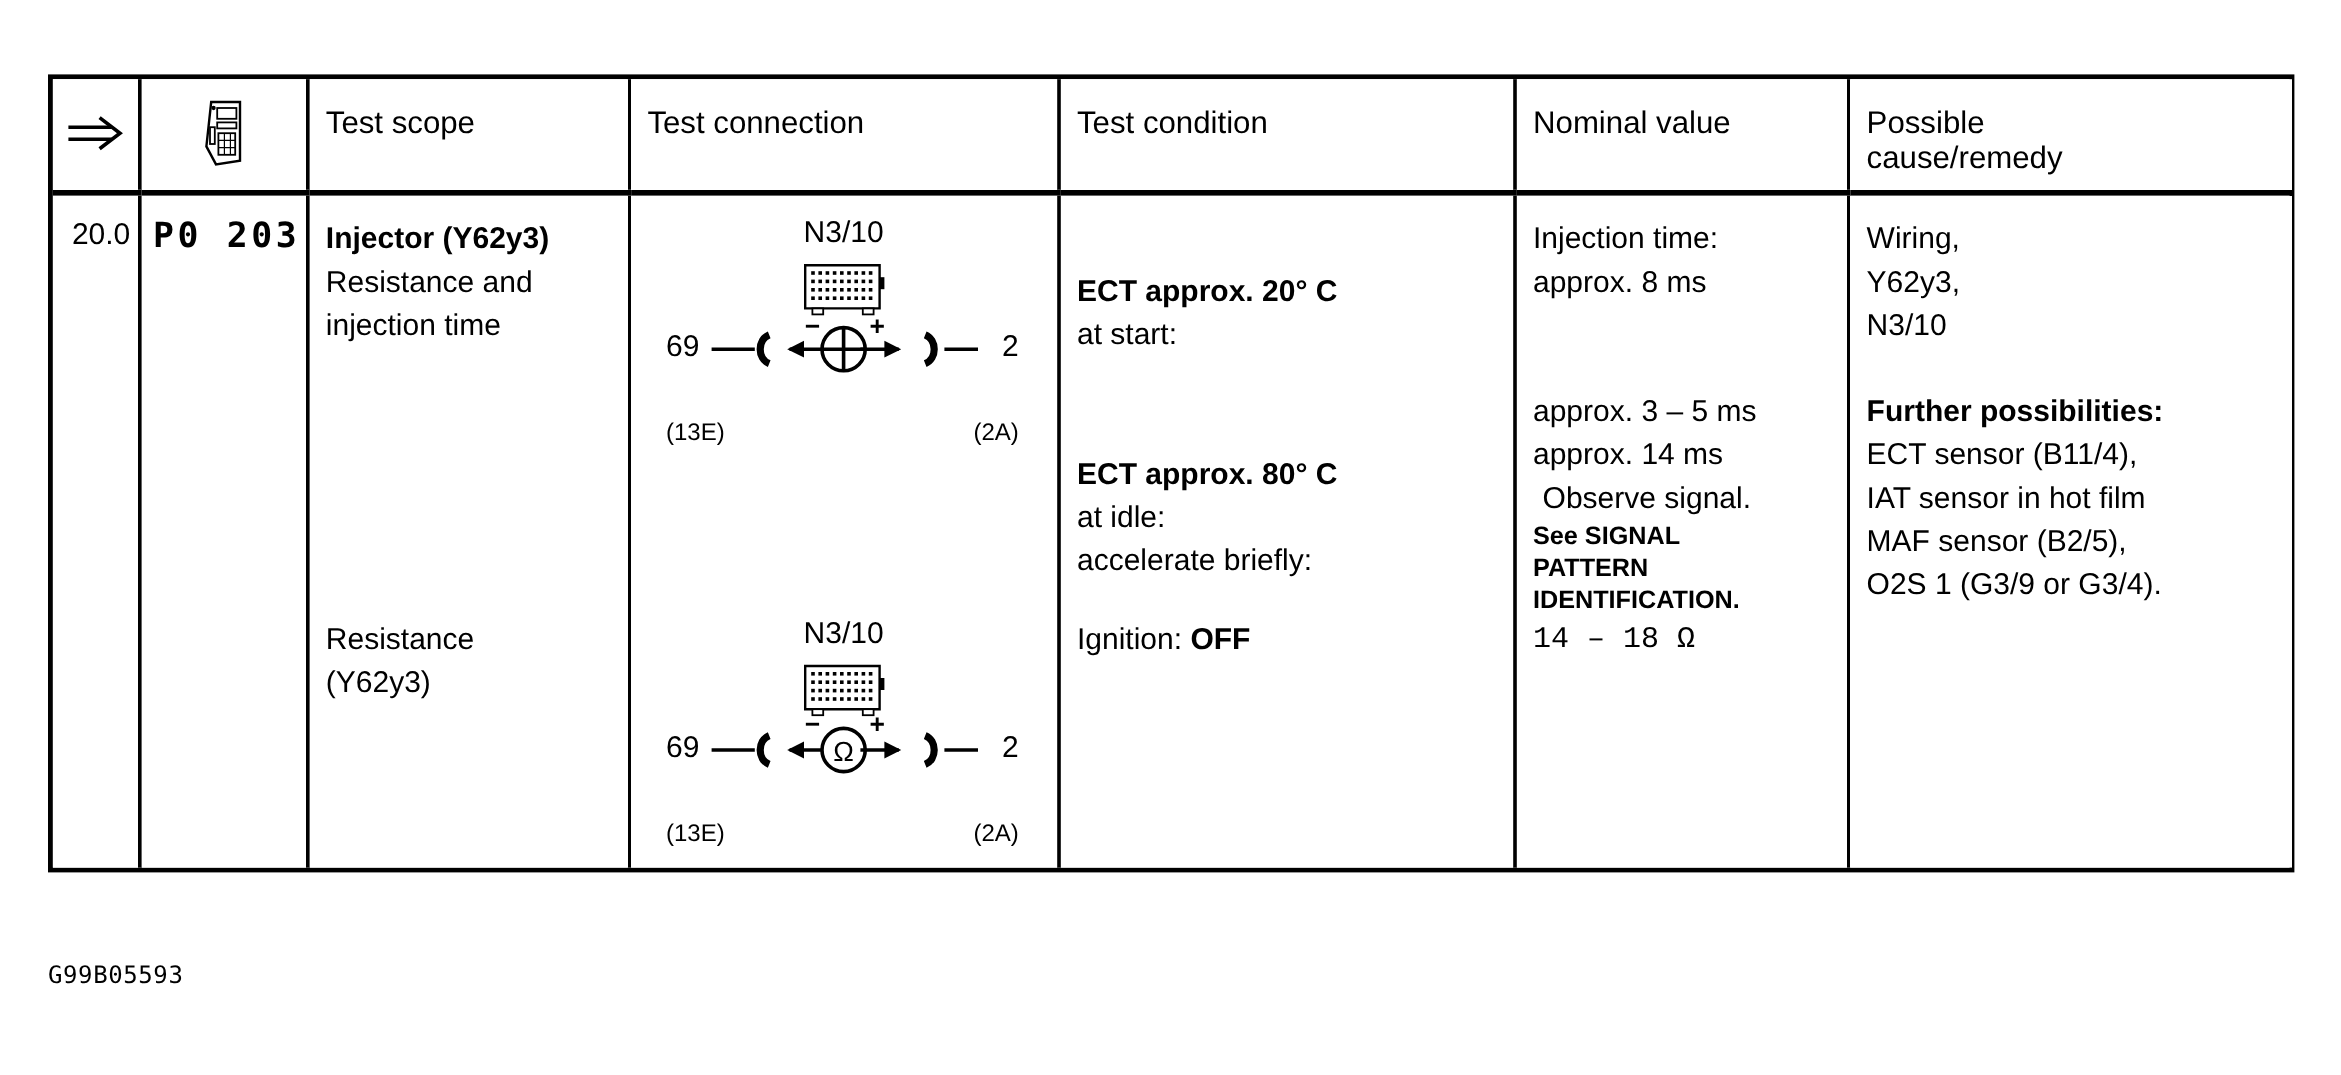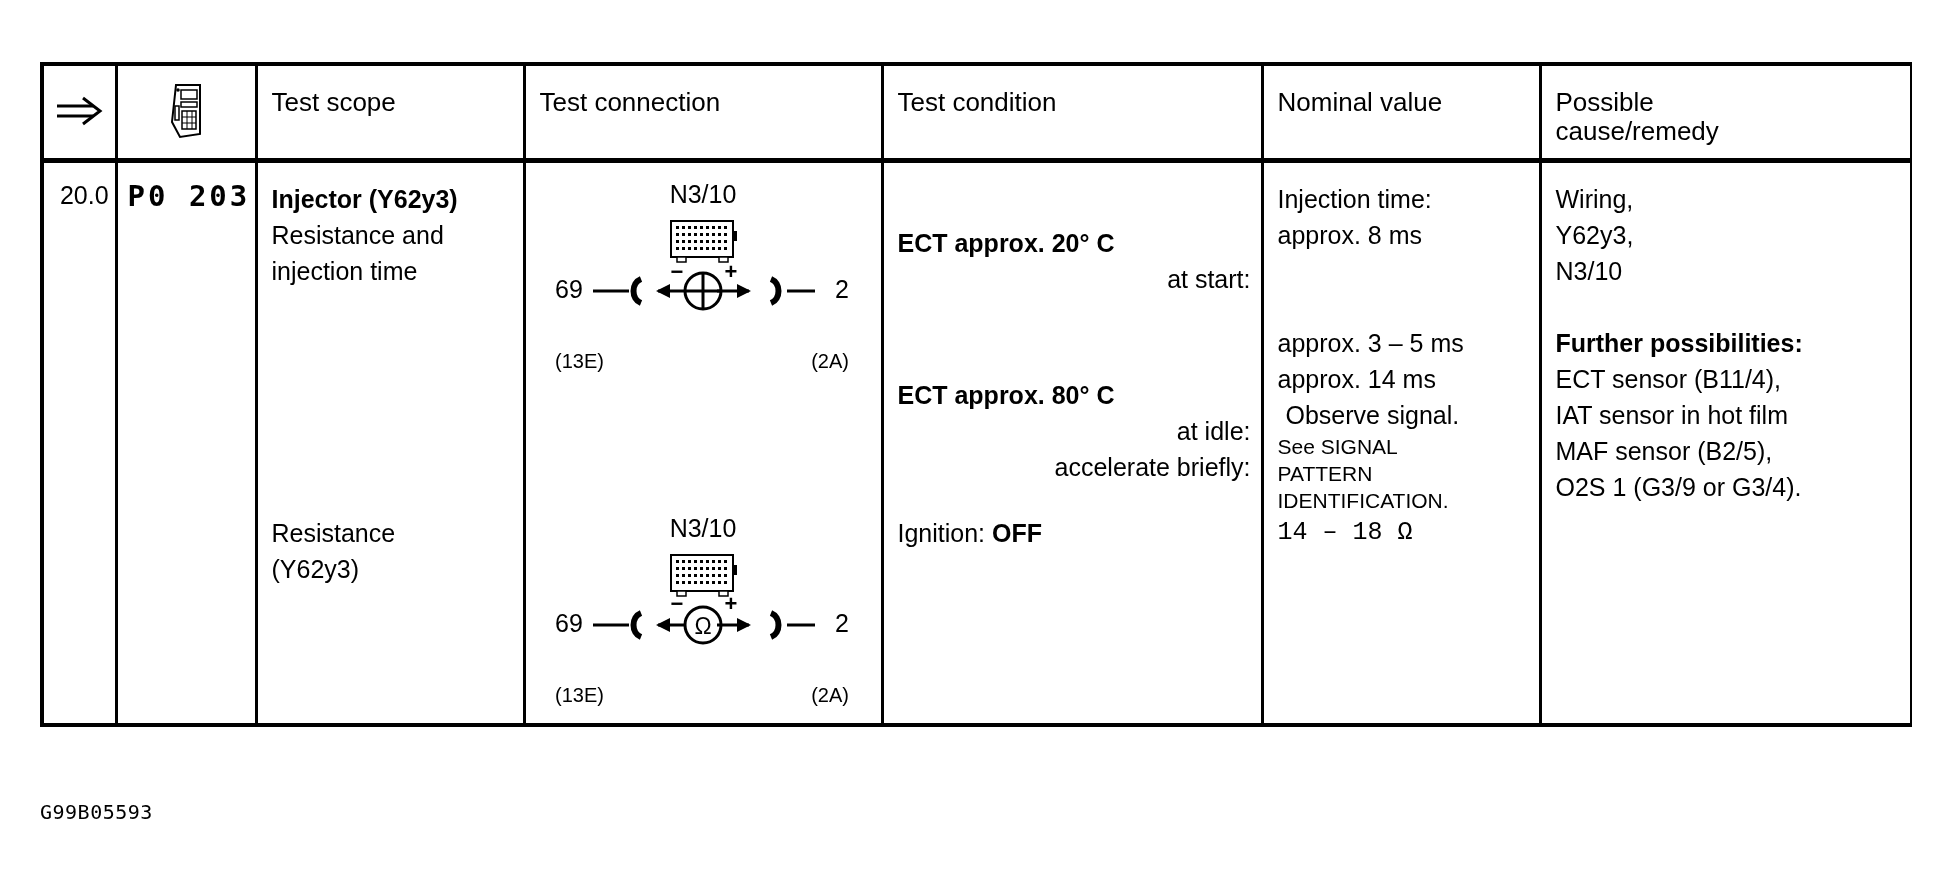--- a/index.html
+++ b/index.html
@@ -153,36 +153,36 @@
     line-height: 24px;
     height: 26px;
   }
   .pin-left  { position: absolute; left: 2px;  top: 0; }
   .pin-right { position: absolute; right: 4px; top: 0; }
 
   
   .cond-block { font-size: 25px; line-height: 36px; }
   .cond-head { font-weight: bold; margin-top: 44px; }
   .cond-right {
-    text-align: right;
+    text-align: left;
     padding-right: 10px;
     font-weight: normal;
   }
   .cond-gap-a { height: 36px; }
   .cond-ign {
     position: absolute;
     top: 352px;
     left: 14px;
     font-size: 25px;
     line-height: 36px;
   }
 
   
   .nom-block { font-size: 25px; line-height: 36px; }
-  .nom-small { font-size: 21px; line-height: 27px; }
+  .nom-small { font-size: 21px; line-height: 27px; font-weight: bold; }
   .nom-obs   { padding-left: 8px; }
   .nom-gap   { height: 72px; }
   .nom-res {
     position: absolute;
     top: 352px;
     left: 14px;
     font-size: 25px;
     line-height: 36px;
     font-family: Liberation Mono, monospace;
   }

